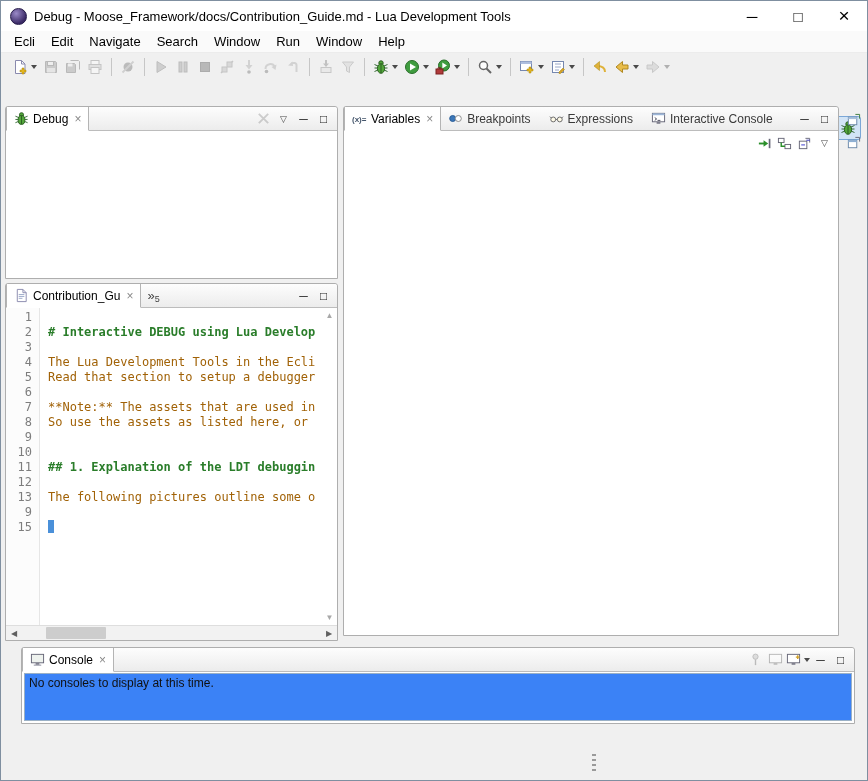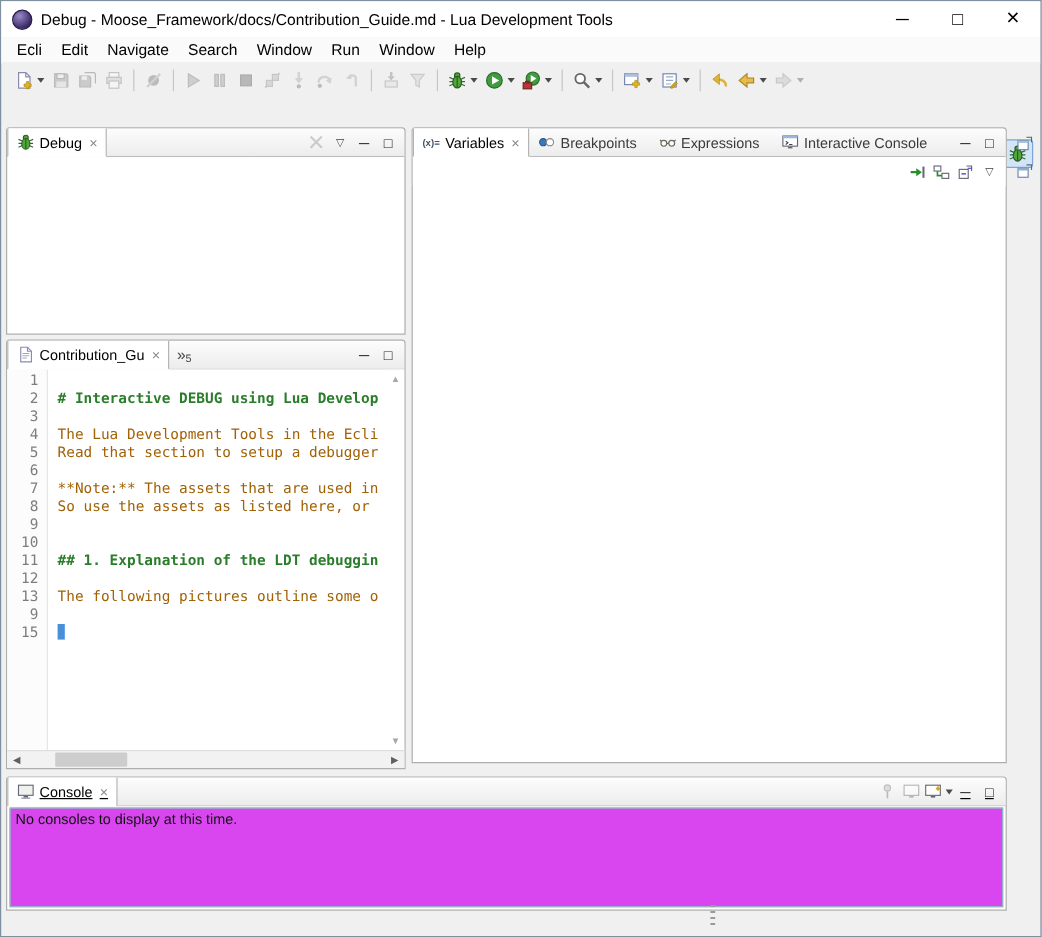--- a/index.html
+++ b/index.html
@@ -58,21 +58,21 @@
   .view-tools { margin-left:auto; display:flex; align-items:center; padding-right:4px; }
   .vt-btn { min-width:19px; height:20px; display:flex; align-items:center; justify-content:center;
             color:#222; font-size:12px; margin-left:1px; }
   .vt-btn.menu { font-size:9px; color:#444; }
   .vt-btn.disabled { opacity:.45; filter:grayscale(1); }
   .txticon { font:bold 8px "Liberation Sans",sans-serif; color:#44556b; white-space:nowrap; }
 
   #debug-panel    { left:4px;  top:105px; width:333px; height:173px; }
   #vars-panel     { left:342px; top:105px; width:496px; height:530px; }
   #editor-panel   { left:4px;  top:282px; width:333px; height:358px; }
-  #console-panel  { left:4px;  top:646px; width:834px; height:112px;text-decoration:underline; }
+  #console-panel  { left:20px;  top:646px; width:834px; height:77px; }
 
   .var-toolbar { height:24px; display:flex; align-items:center; justify-content:flex-end;
                  padding-right:4px; background:#fff; }
 
   
   .editor-body { display:flex; height:calc(100% - 24px - 15px); overflow:hidden; }
   .gutter { width:34px; background:#fcfcfc; border-right:1px solid #e6e6e6; color:#7d7d7d;
             font:12px/15px "DejaVu Sans Mono",monospace; text-align:right; padding:2px 7px 0 0; }
   .gutter div { height:15px; }
   .codearea { flex:1; position:relative; font:12px/15px "DejaVu Sans Mono",monospace;
@@ -82,21 +82,21 @@
   .cursor-block { display:inline-block; width:6px; height:13px; background:#4a90d9; vertical-align:text-top; }
   .vscroll { width:15px; display:flex; flex-direction:column; justify-content:space-between;
              align-items:center; color:#a8a8a8; font-size:8px; padding:3px 0; background:#fff; }
   .hscroll { height:15px; background:#f2f2f2; border-top:1px solid #dedede; display:flex; align-items:center; }
   .hs-arrow { width:16px; text-align:center; color:#606060; font-size:8px; }
   .hs-track { flex:1; position:relative; height:100%; }
   .hs-thumb { position:absolute; left:8%; width:20%; top:1px; bottom:1px; background:#cdcdcd; border-radius:1px; }
 
   
   .console-body { position:absolute; top:25px; left:2px; right:2px; bottom:2px;
-                  border:1px solid #9ab0c6; background:#d946ef; }
+                  border:1px solid #9ab0c6; background:#3b82f6; }
   .console-msg { font-size:12px; color:#101010; padding:2px 4px; white-space:nowrap; }
 
   
   .right-strip { position:absolute; right:2px; top:106px; width:24px; bottom:40px; }
   .strip-btn { width:20px; height:20px; margin:3px auto; display:flex; align-items:center; justify-content:center; }
   .statusbar { position:absolute; left:0; right:0; bottom:0; height:36px; }
   .grip { position:absolute; left:591px; top:753px; width:4px; height:18px;
           background:repeating-linear-gradient(#9a9a9a 0 2px, transparent 2px 5px); }
 </style>
 </head>

